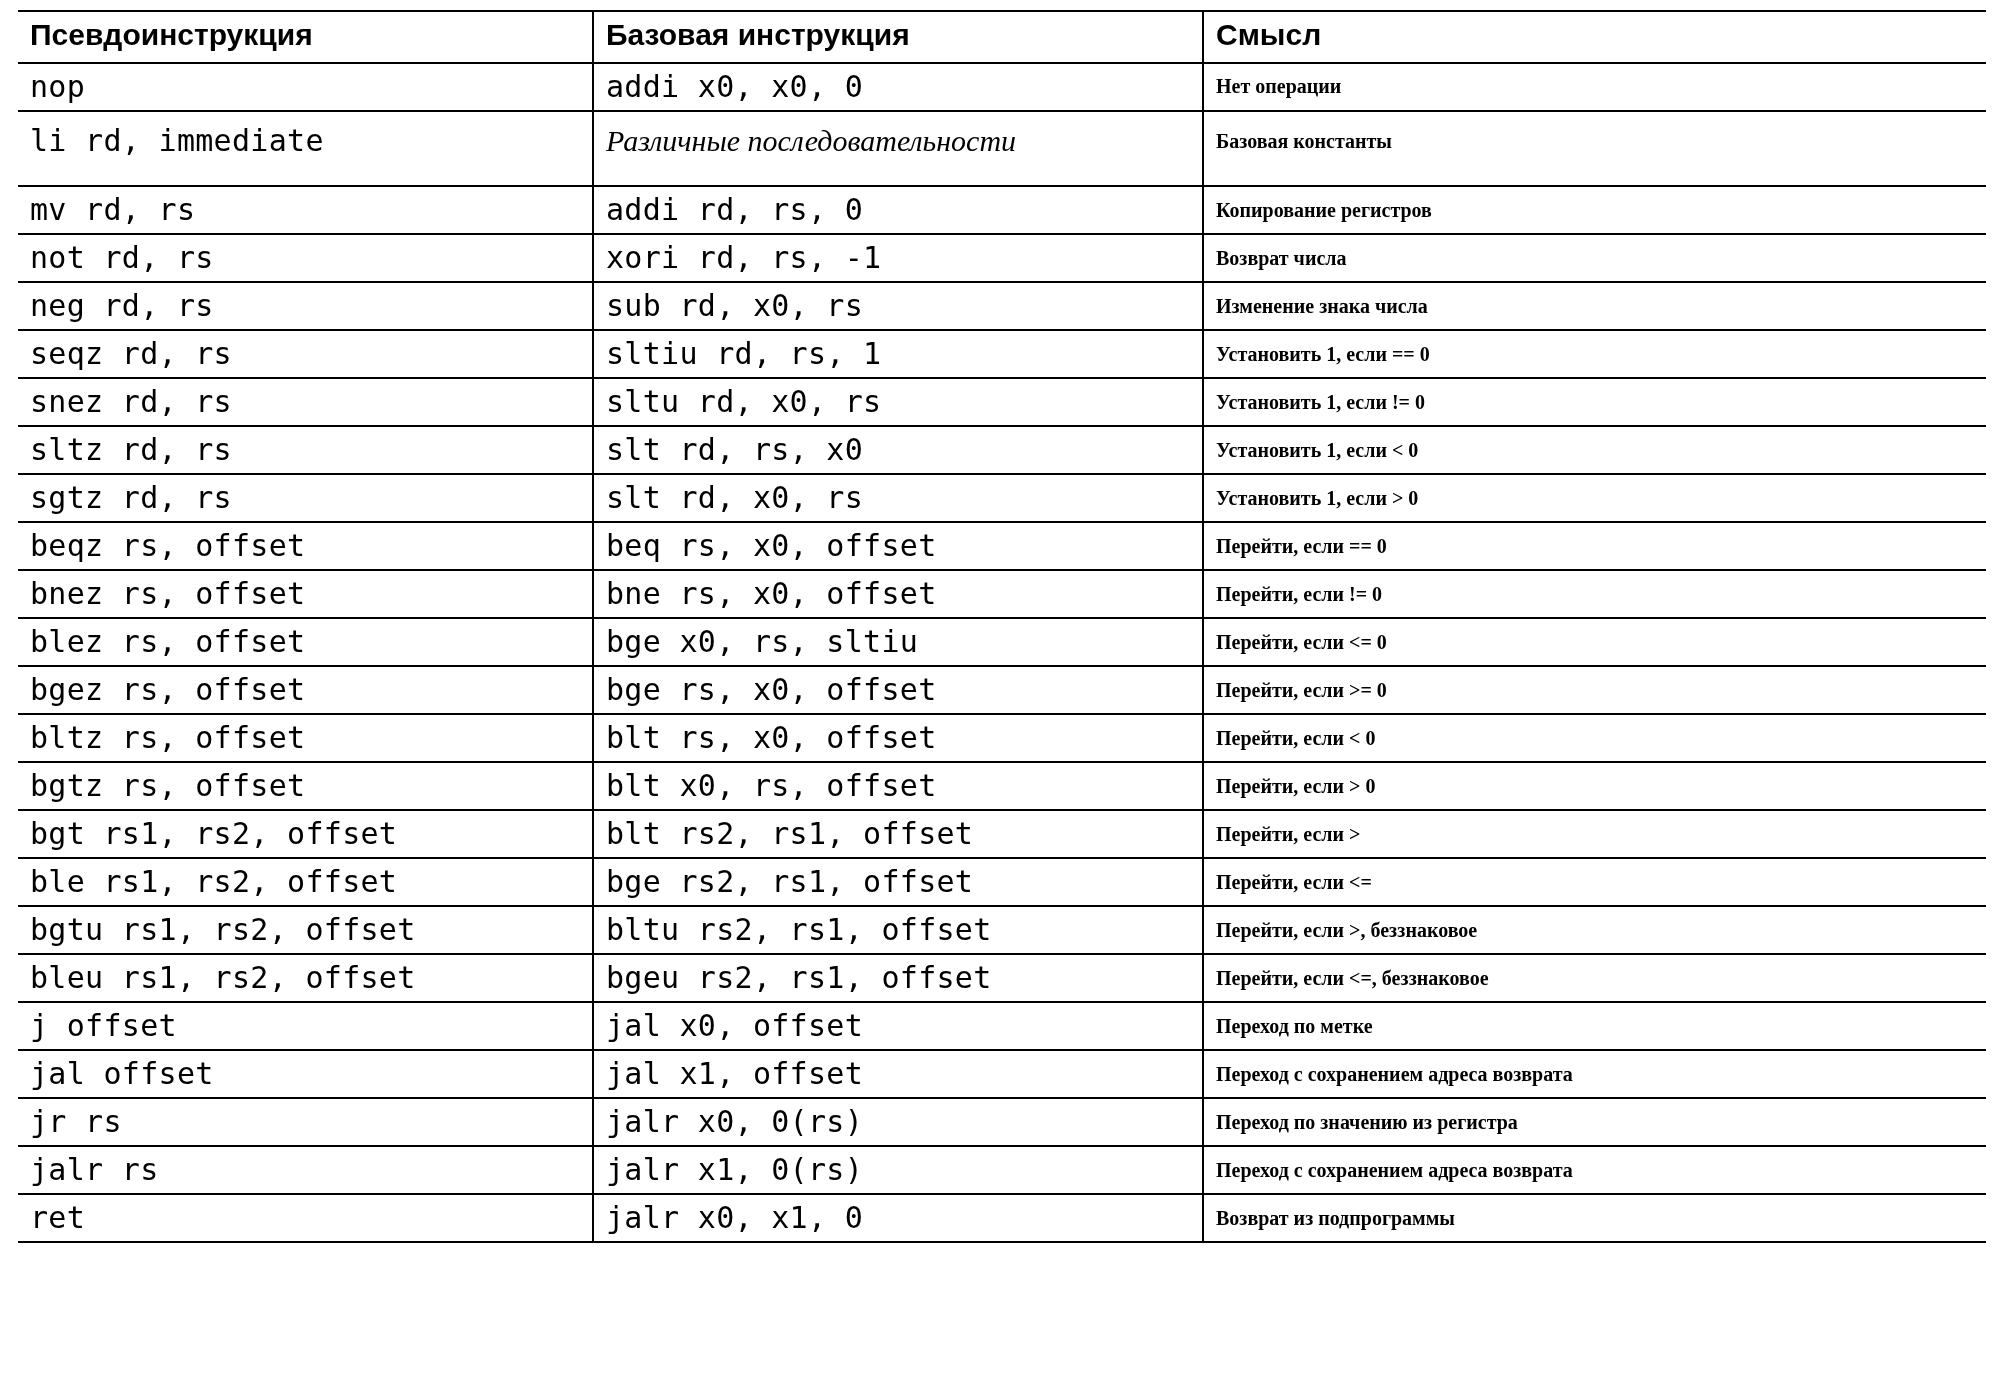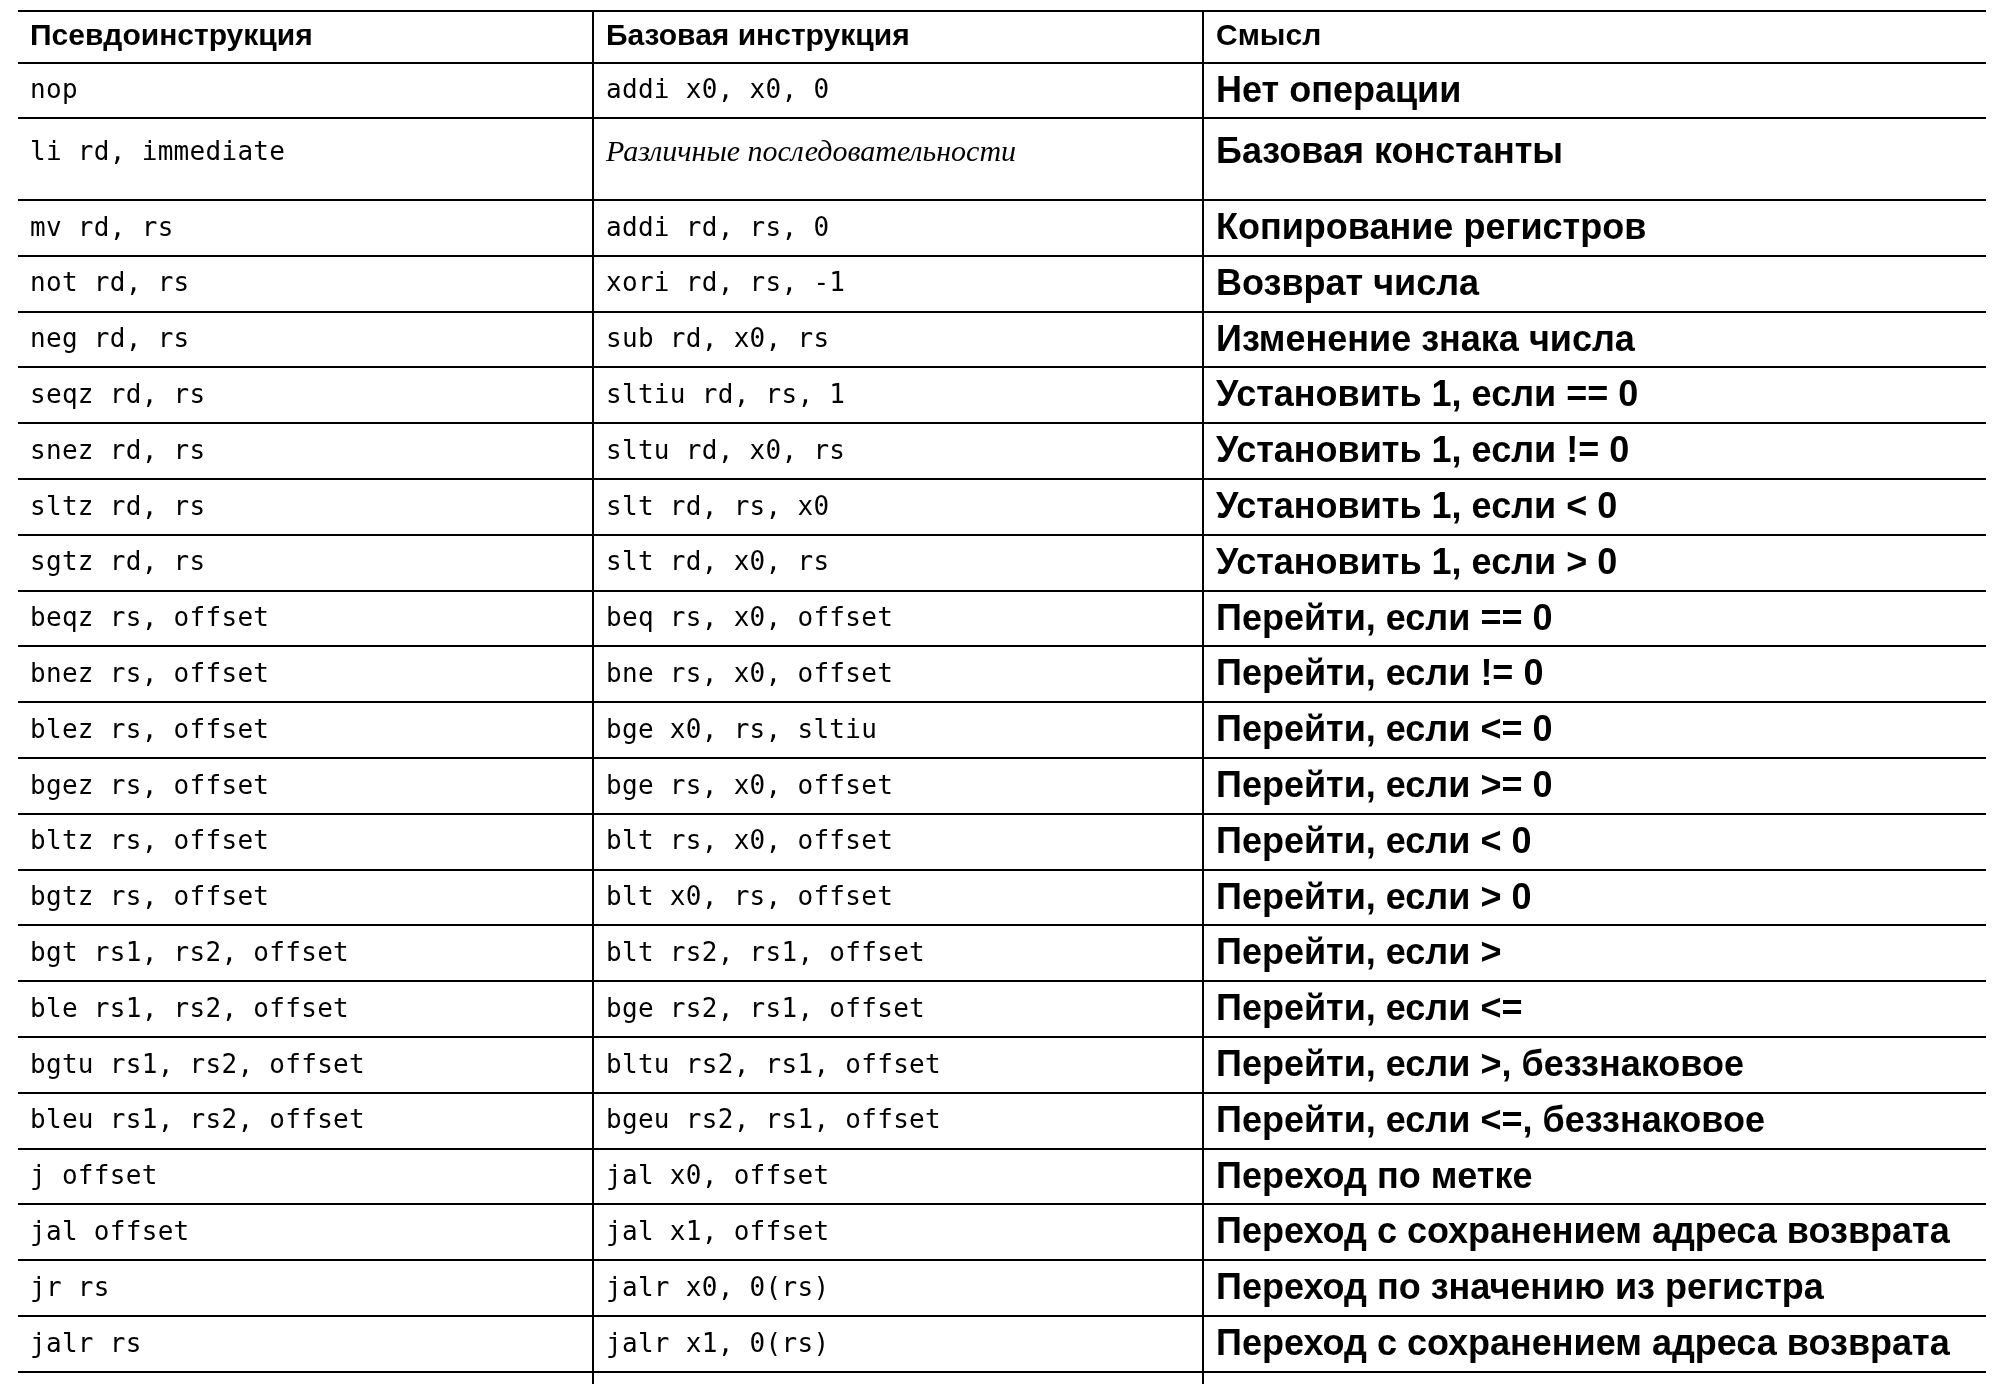--- a/index.html
+++ b/index.html
@@ -45,29 +45,29 @@
   table.pseudo-table thead th {
     font-family: "Liberation Sans", sans-serif;
     font-weight: bold;
     font-size: 30px;
     line-height: 1.25;
     padding-top: 4px;
     padding-bottom: 8px;
   }
   td.mono {
     font-family: "DejaVu Sans Mono", monospace;
-    font-size: 26px;
+    font-size: 30px;
     line-height: 1.3;
     letter-spacing: 0.3px;
     white-space: pre;
   }
   td.mean {
-    font-family: Liberation Sans, sans-serif;
+    font-family: Liberation Serif, serif;
     font-weight: bold;
-    font-size: 36px;
+    font-size: 20px;
     line-height: 1.3;
   }
   td.italic-note {
     font-family: "Liberation Serif", serif;
     font-style: italic;
     font-size: 30px;
     line-height: 1.35;
     white-space: normal;
     padding-top: 8px;
     padding-bottom: 10px;

